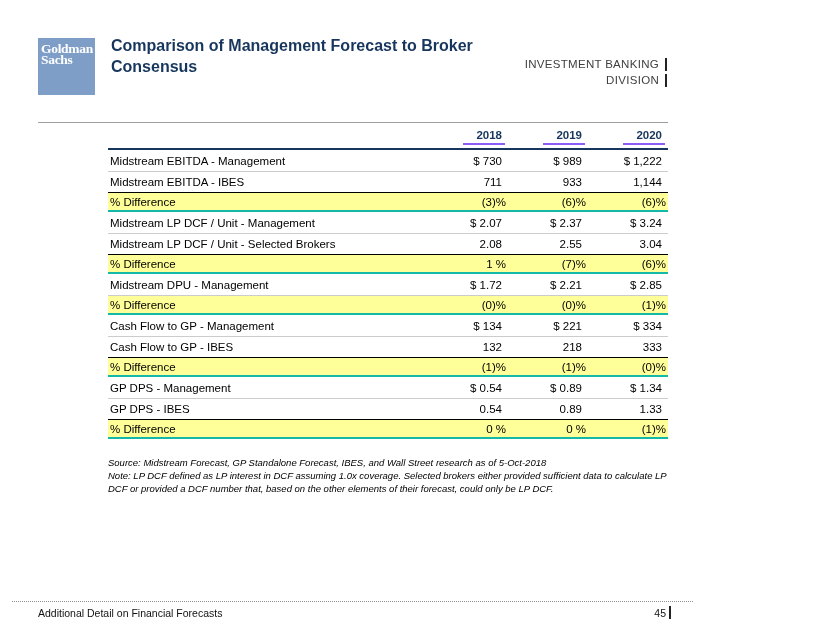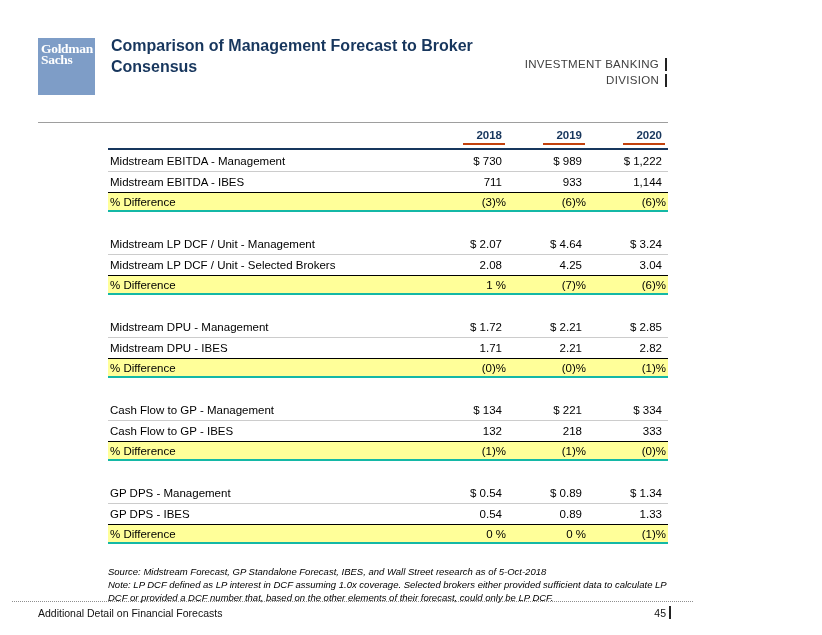--- a/index.html
+++ b/index.html
@@ -55,26 +55,26 @@
   .table-wrap { margin: 6px 37px 0 108px; font-size: 11.5px; color: #000; }
   .row { display: flex; align-items: center; }
   .c-label { flex: 1; text-align: left; padding-left: 2px; }
   .c-num { width: 80px; text-align: right; padding-right: 6px; box-sizing: border-box; }
 
   .year-row { padding-bottom: 3px; border-bottom: 2px solid #17365D; align-items: flex-end; }
   .year-u {
     display: inline-block;
     font-weight: bold;
     color: #17365D;
-    border-bottom: 2px solid #c2410c;
+    border-bottom: 2px solid #8b5cf6;
     padding: 0 3px 2px 13px;
     margin-right: -3px;
   }
 
-  .section { margin-bottom: 21px; }
+  .section { }
   .row-first  { height: 21px; border-bottom: 1px solid #cccccc; }
   .row-second { height: 20px; border-bottom: 1px solid #000000; }
   .row-diff   {
     height: 17px;
     background: #FFFF99;
     border-bottom: 2px solid #14b8a6;
   }
   .row-diff .c-num { padding-right: 2px; }
 
   
@@ -150,48 +150,42 @@
             <div class="c-label">% Difference</div>
             <div class="c-num">(3)%</div>
             <div class="c-num">(6)%</div>
             <div class="c-num">(6)%</div>
           </div>
         </div>
         <div class="section">
           <div class="row row-first">
             <div class="c-label">Midstream LP DCF / Unit - Management</div>
             <div class="c-num">$ 2.07</div>
-            <div class="c-num">$ 4.64</div>
+            <div class="c-num">$ 2.37</div>
             <div class="c-num">$ 3.24</div>
           </div>
           <div class="row row-second">
             <div class="c-label">Midstream LP DCF / Unit - Selected Brokers</div>
             <div class="c-num">2.08</div>
-            <div class="c-num">4.25</div>
+            <div class="c-num">2.55</div>
             <div class="c-num">3.04</div>
           </div>
           <div class="row row-diff">
             <div class="c-label">% Difference</div>
             <div class="c-num">1 %</div>
             <div class="c-num">(7)%</div>
             <div class="c-num">(6)%</div>
           </div>
         </div>
         <div class="section">
           <div class="row row-first">
             <div class="c-label">Midstream DPU - Management</div>
             <div class="c-num">$ 1.72</div>
             <div class="c-num">$ 2.21</div>
             <div class="c-num">$ 2.85</div>
-          </div>
-          <div class="row row-second">
-            <div class="c-label">Midstream DPU - IBES</div>
-            <div class="c-num">1.71</div>
-            <div class="c-num">2.21</div>
-            <div class="c-num">2.82</div>
           </div>
           <div class="row row-diff">
             <div class="c-label">% Difference</div>
             <div class="c-num">(0)%</div>
             <div class="c-num">(0)%</div>
             <div class="c-num">(1)%</div>
           </div>
         </div>
         <div class="section">
           <div class="row row-first">

